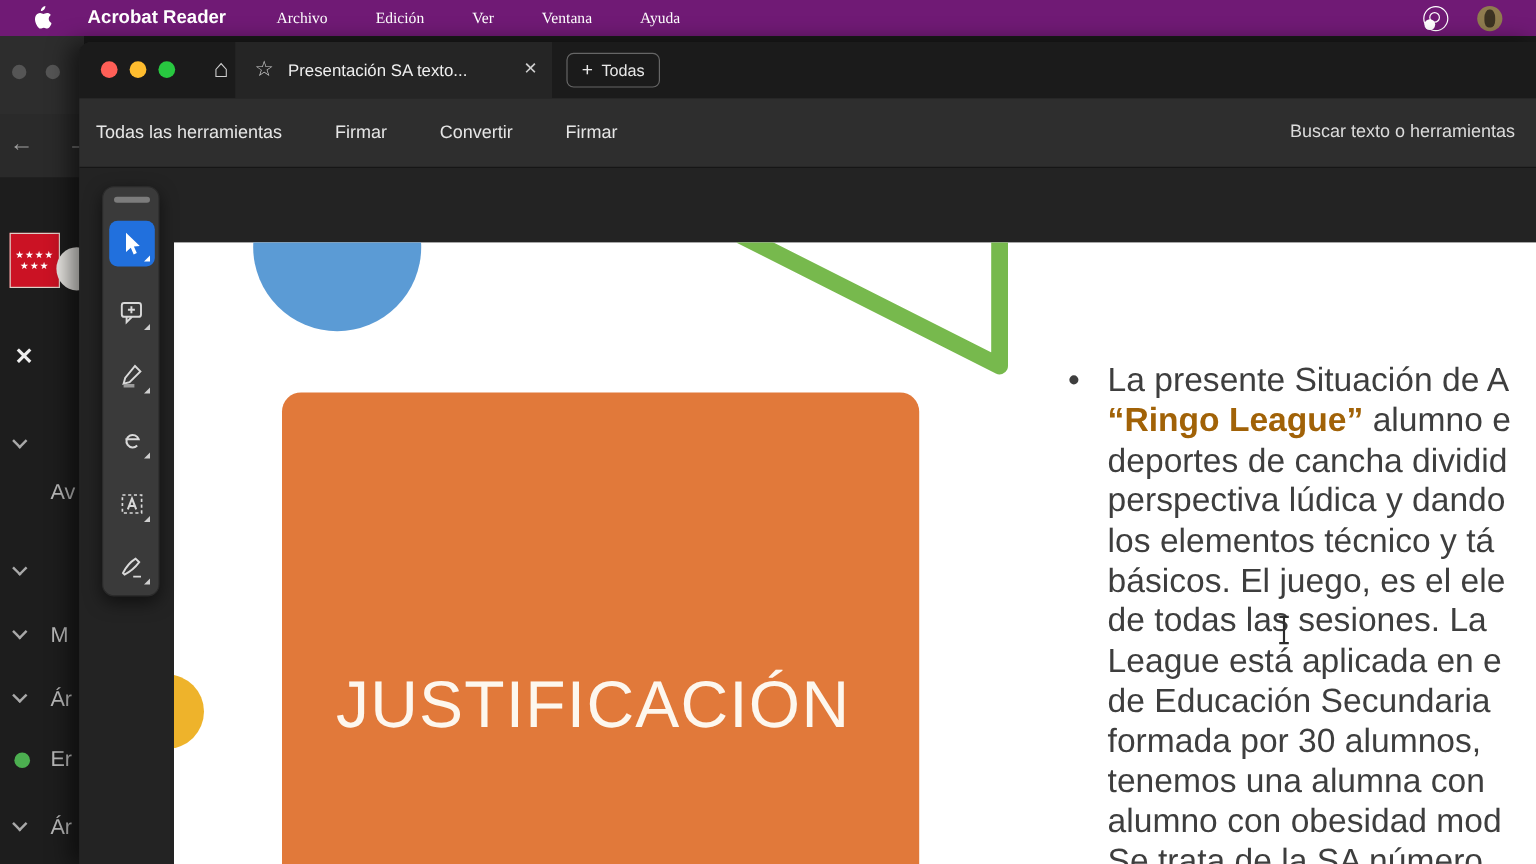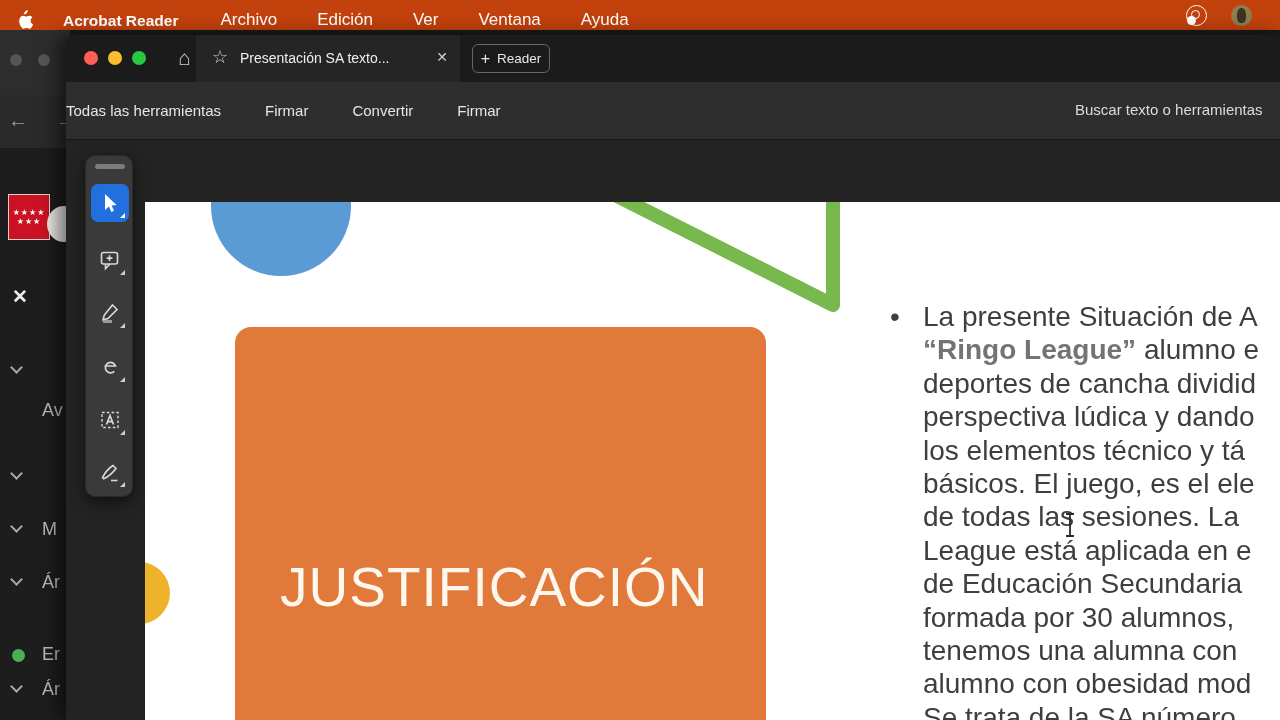--- a/index.html
+++ b/index.html
@@ -2,24 +2,24 @@
 <html><head>
 <meta charset="utf-8">
 <style>
   * { margin:0; padding:0; box-sizing:border-box; }
   html,body { width:1280px; height:720px; overflow:hidden; background:#1a1a1a;
     font-family:"Liberation Sans", sans-serif; }
   #screen { position:absolute; inset:0; width:1280px; height:720px; overflow:hidden; }
 
   
   .menubar { position:absolute; left:0; top:0; width:1280px; height:30px;
-    background:#c2410c; display:flex; align-items:flex-end; padding-left:16px; color:#fff; }
+    background:#701a75; display:flex; align-items:center; padding-left:26px; color:#fff; }
   .menubar .apple { width:17px; height:20px; margin-right:30px; display:flex; align-items:center; }
   .menubar .app-title { font-weight:bold; font-size:15.5px; margin-right:42px; }
-  .menubar .menu-item { font-size:17px; margin-right:40px; }
+  .menubar .menu-item { font-size:13px; margin-right:40px;font-family:Liberation Serif, serif; }
   .menu-status { position:absolute; right:28px; top:0; height:30px; display:flex; align-items:center; gap:24px; }
   .obs-ring { width:21px; height:21px; border:1.6px solid #fff; border-radius:50%; position:relative; }
   .obs-ring .dot { position:absolute; left:0px; bottom:0px; width:9px; height:9px; background:#fff; border-radius:50%; }
   .obs-ring .swirl { position:absolute; left:4px; top:4px; width:9px; height:9px; border:1.4px solid #fff; border-radius:50%; }
   .avatar-ico { width:21px; height:21px; border-radius:50%; background:#8f7c4f; position:relative; overflow:hidden; }
   .avatar-ico::after { content:""; position:absolute; left:6px; top:3px; width:9px; height:15px; background:#3c3322; border-radius:45% 45% 40% 40%; }
 
   
   .bg-window { position:absolute; left:0; top:30px; width:70px; height:690px; background:#1d1d1d; }
   .bg-chrome { position:absolute; left:0; top:0; width:70px; height:65px; background:#2d2d2d; }
@@ -49,41 +49,41 @@
   .home-ico { position:absolute; left:112px; top:11px; font-size:21px; color:#cfcfcf; }
   .tab { position:absolute; left:130px; top:0; width:264px; height:47px; background:#252525; }
   .tab .star { position:absolute; left:16px; top:11px; font-size:18px; color:#cfcfcf; }
   .tab .title { position:absolute; left:44px; top:15px; font-size:14px; color:#efefef; white-space:nowrap; }
   .tab .close { position:absolute; right:12px; top:14px; font-size:14px; color:#cfcfcf; }
   .crear-btn { position:absolute; left:406px; top:9px; width:78px; height:29px; border:1px solid #666;
     border-radius:6px; color:#e8e8e8; font-size:13.5px; display:flex; align-items:center; justify-content:center; gap:7px; }
   .crear-btn .plus { font-size:16px; }
 
   .toolbar { position:absolute; left:0; top:47px; width:1214px; height:58px; background:#2e2e2e;
-    border-bottom:1px solid #161616; display:flex; align-items:center; gap:44px; }
+    border-bottom:1px solid #161616; display:flex; align-items:center; padding-left:14px; gap:44px; }
   .toolbar .tb-item { font-size:15px; color:#e6e6e6; white-space:nowrap; }
   .search-lbl { position:absolute; left:1009px; top:19px; font-size:15px; color:#dcdcdc; white-space:nowrap; }
 
   
   .viewport { position:absolute; left:0; top:105px; width:1214px; height:580px; background:#232323; }
   .page { position:absolute; left:79px; top:62px; right:0; bottom:0; background:#ffffff; overflow:hidden; }
 
   .blue-circle { position:absolute; left:66px; top:-66px; width:140px; height:140px; border-radius:50%; background:#5b9bd5; }
   .green-svg { position:absolute; left:440px; top:-20px; }
   .yellow-circle { position:absolute; left:-37px; top:360px; width:62px; height:62px; border-radius:50%; background:#eeb32b; }
 
   .orange-box { position:absolute; left:90px; top:125px; width:531px; height:430px; background:#e1793a; border-radius:16px; }
   .orange-box .slide-title { position:absolute; left:45px; top:228px; font-size:55px; color:#fdf7ee;
     font-weight:300; letter-spacing:1px; white-space:nowrap; }
 
   .body-text { position:absolute; left:745px; top:98px; width:620px; font-size:28px; line-height:33.4px; color:#3e3e3e; }
   .body-text .bullet { position:absolute; left:0; top:0; }
   .body-text .lines { margin-left:33px; }
   .body-text .line { white-space:nowrap; height:33.4px; }
-  .body-text b { color:#737373; }
+  .body-text b { color:#a16207; }
 
   .ibeam { position:absolute; left:918px; top:310px; }
 
   
   .palette { position:absolute; left:19px; top:120px; width:48px; height:342px; background:#3a3a3a;
     border:1px solid #2a2a2a; border-radius:10px; box-shadow:0 5px 14px rgba(0,0,0,.55); }
   .handle { position:absolute; left:9px; top:8px; width:30px; height:5px; border-radius:3px; background:#7c7c7c; }
   .tool { position:absolute; left:5px; width:38px; height:38px; border-radius:7px;
     display:flex; align-items:center; justify-content:center; }
   .tool.selected { background:#2170dd; }
@@ -146,21 +146,21 @@
         <span class="sb-icon chev"></span>
       </div>
       <div class="sb-row" style="top:371px">
         <span class="sb-icon chev"></span>
         <span class="sb-label">M</span>
       </div>
       <div class="sb-row" style="top:424px">
         <span class="sb-icon chev"></span>
         <span class="sb-label">Ár</span>
       </div>
-      <div class="sb-row" style="top:496px">
+      <div class="sb-row" style="top:474px">
         <span class="sb-icon dot-green"></span>
         <span class="sb-label">Er</span>
       </div>
       <div class="sb-row" style="top:531px">
         <span class="sb-icon chev"></span>
         <span class="sb-label">Ár</span>
       </div>
 
     </div>
   </div>
@@ -172,21 +172,21 @@
       <span class="tl" style="left:42px;background:#febc2e"></span>
       <span class="tl" style="left:66px;background:#28c840"></span>
       <span class="home-ico">⌂</span>
       <div class="tab">
         <span class="star">☆</span>
         <span class="title">Presentación SA texto...</span>
         <span class="close">✕</span>
       </div>
       <div class="crear-btn">
         <span class="plus">+</span>
-        <span>Reader</span>
+        <span>Todas</span>
       </div>
     </div>
 
     <div class="toolbar">
       <span class="tb-item">Todas las herramientas</span>
       <span class="tb-item">Firmar</span>
       <span class="tb-item">Convertir</span>
       <span class="tb-item">Firmar</span>
       <span class="search-lbl">Buscar texto o herramientas</span>
     </div>

